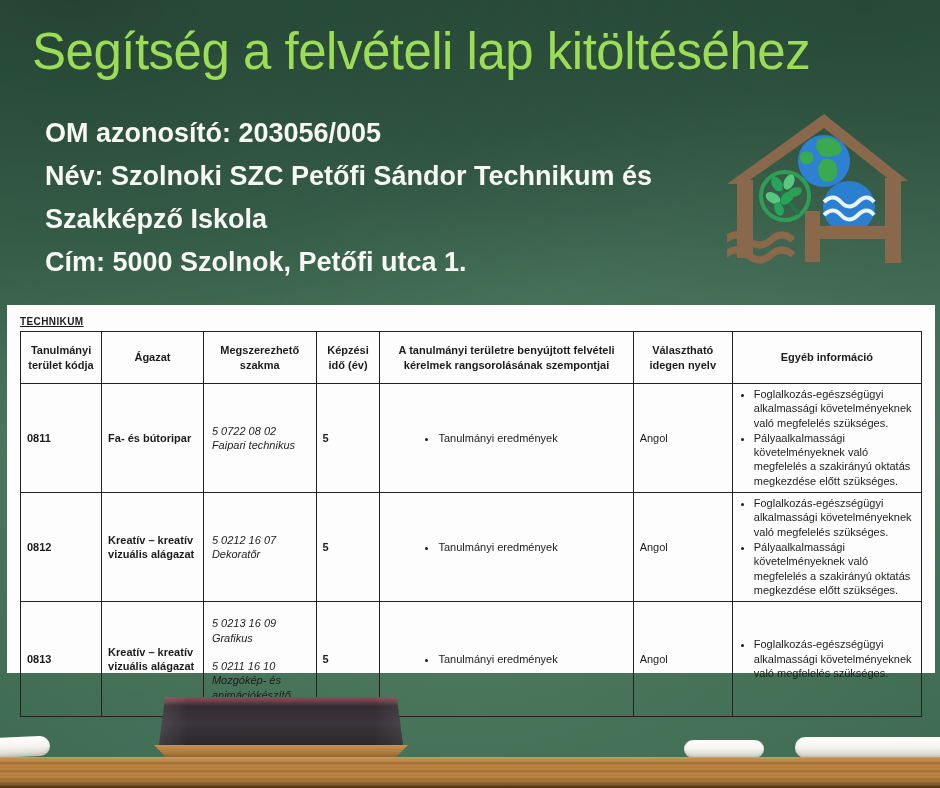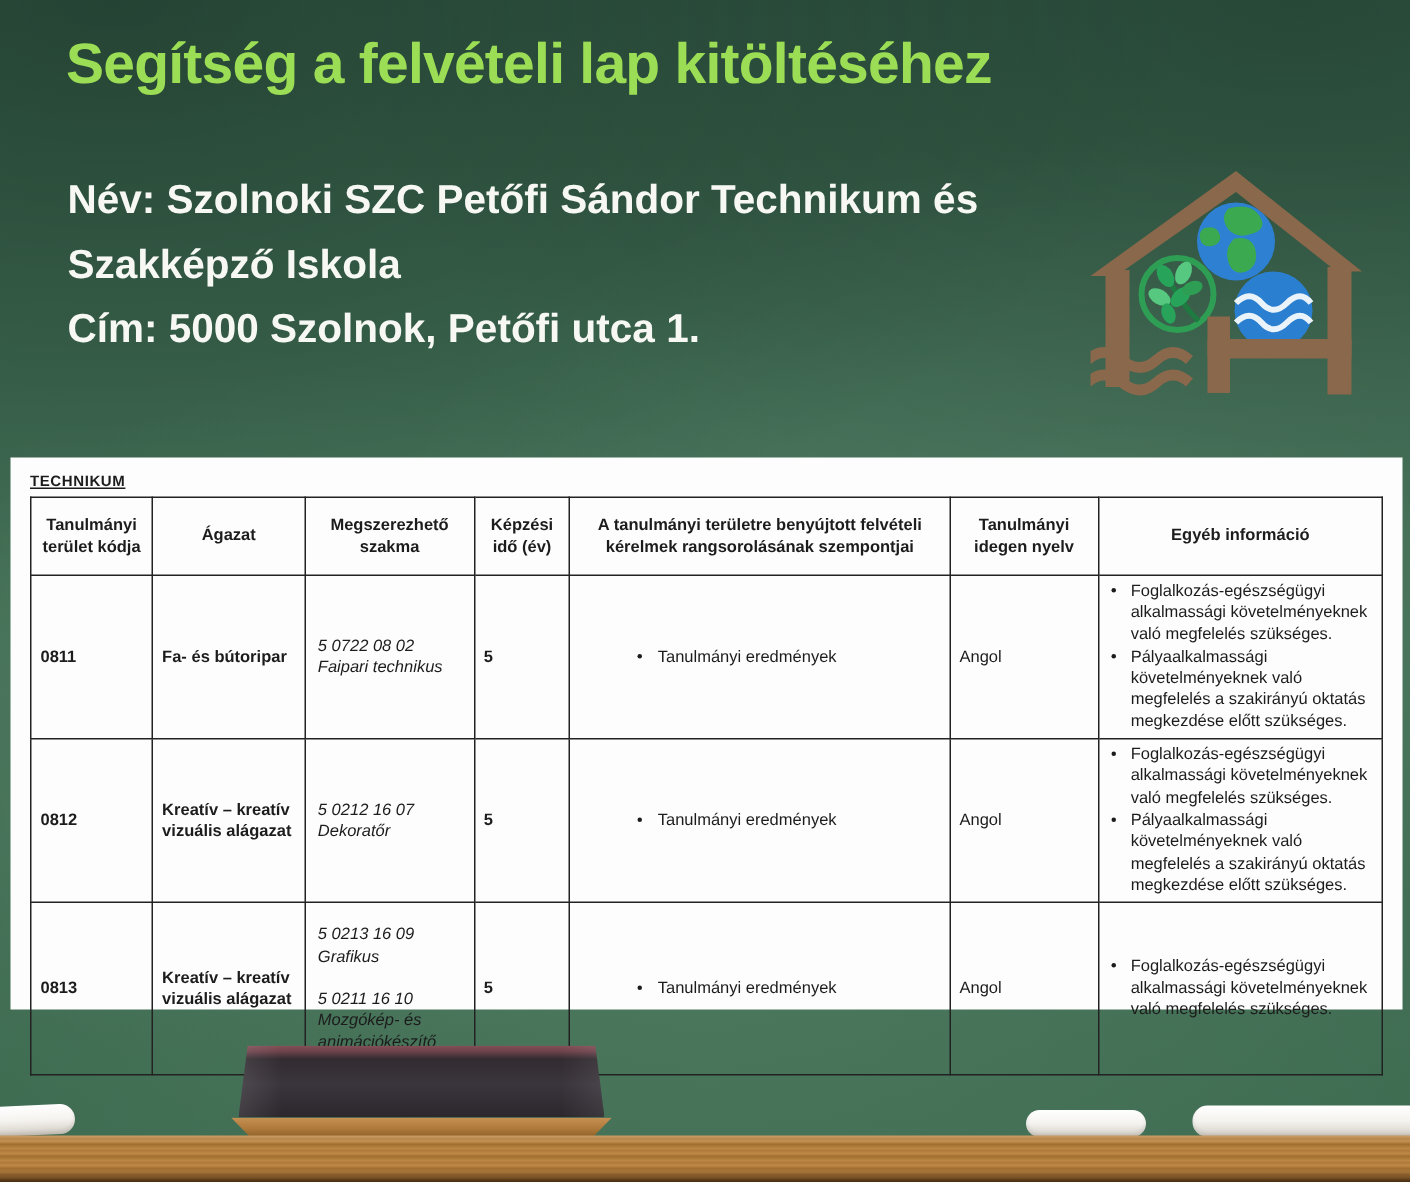--- a/index.html
+++ b/index.html
@@ -16,25 +16,25 @@
       radial-gradient(120% 90% at 50% 80%, rgba(130,170,140,0.22) 0%, rgba(130,170,140,0) 60%),
       radial-gradient(90% 55% at 80% 45%, rgba(255,255,255,0.06) 0%, rgba(255,255,255,0) 60%),
       radial-gradient(80% 50% at 20% 60%, rgba(255,255,255,0.05) 0%, rgba(255,255,255,0) 60%),
       radial-gradient(140% 90% at 8% 0%, rgba(0,0,0,0.30) 0%, rgba(0,0,0,0) 55%),
       radial-gradient(140% 90% at 92% 0%, rgba(0,0,0,0.26) 0%, rgba(0,0,0,0) 50%),
       linear-gradient(to bottom, #35604a 0%, #416e54 55%, #3a684e 100%);
   }
 
   .title {
     position: absolute;
-    left: 44px;
+    left: 32px;
     top: 22px;
     margin: 0;
-    font-size: 38px;
-    font-weight: bold;
+    font-size: 51px;
+    font-weight: normal;
     letter-spacing: -0.5px;
     color: #9bdd55;
   }
 
   .info {
     position: absolute;
     left: 45px;
     top: 112px;
     width: 690px;
     font-size: 27px;
@@ -128,20 +128,21 @@
   .chalk-right { left: 795px; top: 737px; width: 158px; height: 21px; }
 </style>
 </head>
 <body>
 
 <div class="board">
 
   <h1 class="title">Segítség a felvételi lap kitöltéséhez</h1>
 
   <div class="info">
+    <div>OM azonosító: 203056/005</div>
     <div>Név: Szolnoki SZC Petőfi Sándor Technikum és</div>
     <div>Szakképző Iskola</div>
     <div>Cím: 5000 Szolnok, Petőfi utca 1.</div>
   </div>
 
   <svg class="logo" viewBox="0 0 181 153" aria-hidden="true">
     <g>
       <path d="M0,70 L97,0 L181,67 L164,67 L97,14 L17,70 Z" fill="#8a684b"></path>
       <rect x="10" y="66" width="16" height="78" fill="#8a684b"></rect>
       <rect x="158" y="64" width="16" height="85" fill="#8a684b"></rect>
@@ -187,21 +188,21 @@
           <col style="width:11.0%">
           <col style="width:21.0%">
       </colgroup>
       <thead>
         <tr>
           <th>Tanulmányi terület kódja</th>
           <th>Ágazat</th>
           <th>Megszerezhető szakma</th>
           <th>Képzési idő (év)</th>
           <th>A tanulmányi területre benyújtott felvételi kérelmek rangsorolásának szempontjai</th>
-          <th>Tanulmányi idegen nyelv</th>
+          <th>Választható idegen nyelv</th>
           <th>Egyéb információ</th>
         </tr>
       </thead>
       <tbody>
         <tr class="row-a">
           <td class="center bold">0811</td>
           <td class="center bold">Fa- és bútoripar</td>
           <td class="pre">5 0722 08 02
 Faipari technikus</td>
           <td class="center bold">5</td>

